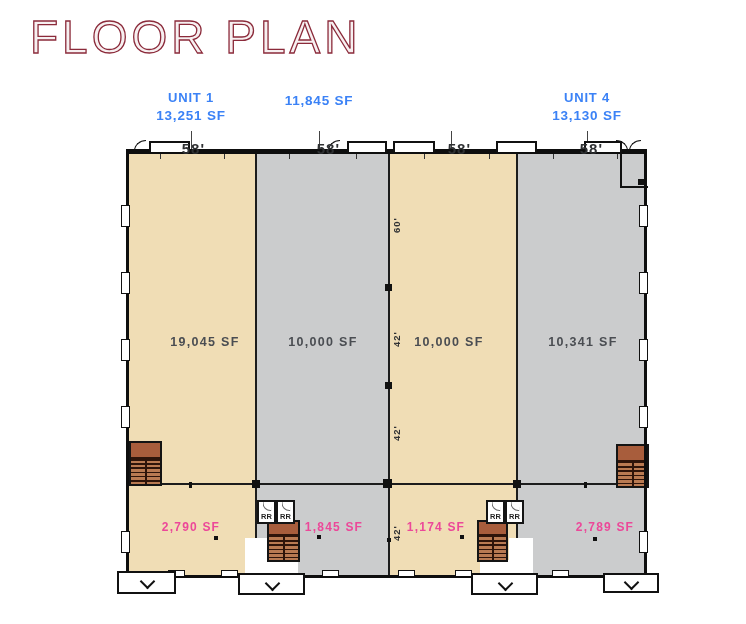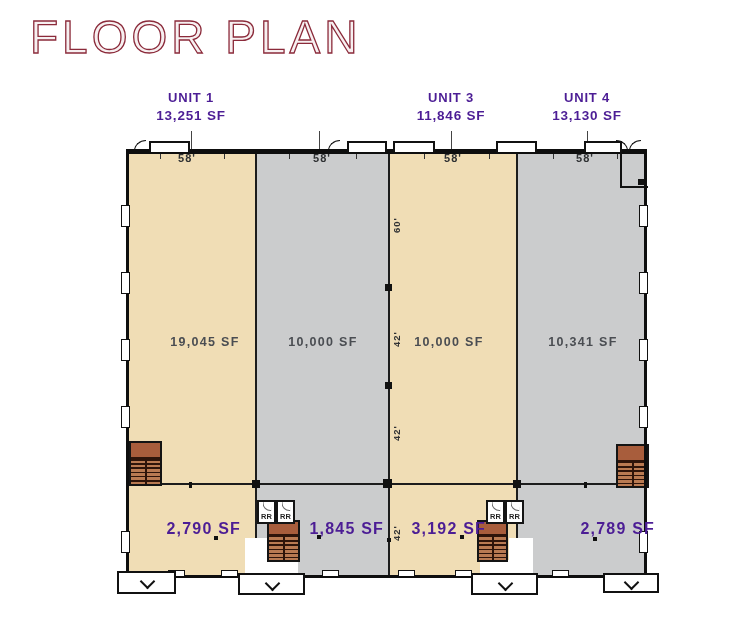--- a/index.html
+++ b/index.html
@@ -5,21 +5,21 @@
   html,body{margin:0;padding:0;background:#fff;}
   .canvas{position:relative;width:742px;height:624px;background:#ffffff;overflow:hidden;
           font-family:"Liberation Sans",sans-serif;}
 
   
   .title{position:absolute;left:30px;top:10px;font-size:46px;font-weight:400;
          letter-spacing:4px;color:rgba(139,42,58,0.07);
          -webkit-text-stroke:1.3px #8b2a3a;white-space:nowrap;}
 
   
-  .unit-header{position:absolute;top:90px;width:130px;text-align:center;color:#4c1d95;z-index:7;}
+  .unit-header{position:absolute;top:90px;width:130px;text-align:center;color:#3b82f6;z-index:7;}
   .u-name{font-size:13px;font-weight:700;letter-spacing:.8px;}
   .u-total{font-size:13.5px;font-weight:700;letter-spacing:.8px;margin-top:3px;}
   .hdr-tick{position:absolute;top:131px;width:1px;height:19px;background:#444;z-index:1;}
 
   
   .fill{position:absolute;top:153px;height:422px;z-index:1;}
   .fill-tan{background:#f0ddb5;}
   .fill-gray{background:#cbcccd;}
   .demise{position:absolute;top:153px;width:2px;height:422px;background:#1c1c1c;z-index:2;}
   .mezz{position:absolute;left:129px;top:483px;width:515px;height:2px;background:#1c1c1c;z-index:2;}
@@ -63,46 +63,43 @@
   
   .lobby{position:absolute;background:#fff;z-index:3;}
   .vest{position:absolute;background:#fff;border:2.5px solid #111;box-sizing:border-box;z-index:5;}
   .chev{position:absolute;width:9px;height:9px;border-right:2px solid #111;
         border-bottom:2px solid #111;transform:rotate(45deg);z-index:6;}
 
   
   .dot{position:absolute;background:#111;z-index:3;}
 
   
-  .dim-h{position:absolute;top:152px;width:36px;text-align:center;font-size:11px;font-weight:700;
+  .dim-h{position:absolute;top:140px;width:36px;text-align:right;font-size:15px;font-weight:700;
          color:#2f3133;letter-spacing:1px;z-index:6;}
   .dim-v{position:absolute;left:391px;transform:rotate(-90deg);transform-origin:0 0;
          font-size:9.5px;font-weight:700;color:#2f3133;letter-spacing:1px;
          white-space:nowrap;z-index:6;}
   .sf-main{position:absolute;top:335px;width:120px;text-align:center;font-size:12.5px;
            font-weight:700;letter-spacing:1.3px;color:#4a4d52;z-index:6;}
-  .sf-low{position:absolute;top:520px;width:100px;text-align:right;font-size:16px;
-          font-weight:700;letter-spacing:1.2px;color:#4c1d95;z-index:6;}
+  .sf-low{position:absolute;top:520px;width:100px;text-align:center;font-size:12px;
+          font-weight:700;letter-spacing:1.2px;color:#ec4899;z-index:6;}
 </style>
 </head>
 <body>
 
 <div class="canvas">
 
   <div class="title">FLOOR PLAN</div>
 
   <div class="unit-header" style="left:126px">
     <div class="u-name">UNIT 1</div>
     <div class="u-total">13,251 SF</div>
   </div>
   <div class="unit-header" style="left:254px">
-  </div>
-  <div class="unit-header" style="left:386px">
-    <div class="u-name">UNIT 3</div>
-    <div class="u-total">11,846 SF</div>
+    <div class="u-total">11,845 SF</div>
   </div>
   <div class="unit-header" style="left:522px">
     <div class="u-name">UNIT 4</div>
     <div class="u-total">13,130 SF</div>
   </div>
 
   <div class="hdr-tick" style="left:191px"></div>
   <div class="hdr-tick" style="left:319px"></div>
   <div class="hdr-tick" style="left:451px"></div>
   <div class="hdr-tick" style="left:587px"></div>
@@ -245,16 +242,16 @@
   <div class="dim-v" style="top:441px">42'</div>
   <div class="dim-v" style="top:541px">42'</div>
 
   <div class="sf-main" style="left:145px">19,045 SF</div>
   <div class="sf-main" style="left:263px">10,000 SF</div>
   <div class="sf-main" style="left:389px">10,000 SF</div>
   <div class="sf-main" style="left:523px">10,341 SF</div>
 
   <div class="sf-low" style="left:141px">2,790 SF</div>
   <div class="sf-low" style="left:284px">1,845 SF</div>
-  <div class="sf-low" style="left:386px">3,192 SF</div>
+  <div class="sf-low" style="left:386px">1,174 SF</div>
   <div class="sf-low" style="left:555px">2,789 SF</div>
 
 </div>
 
 </body></html>

